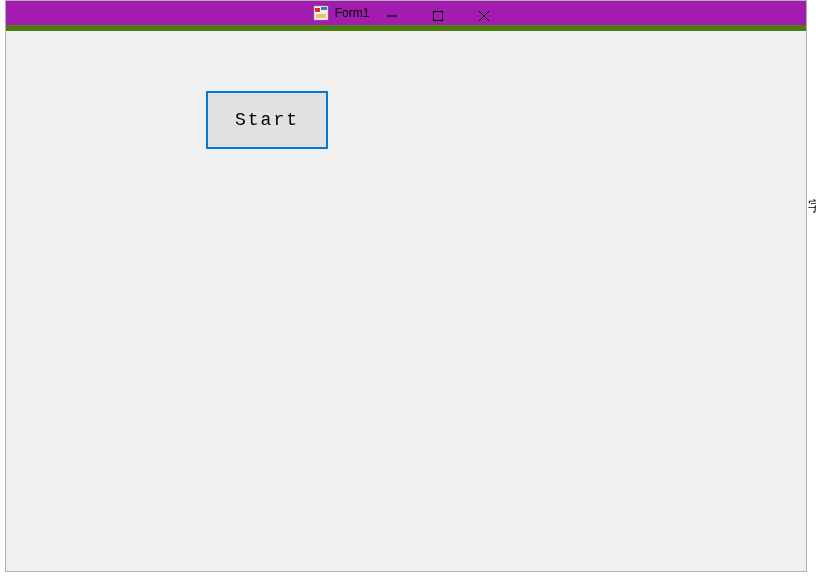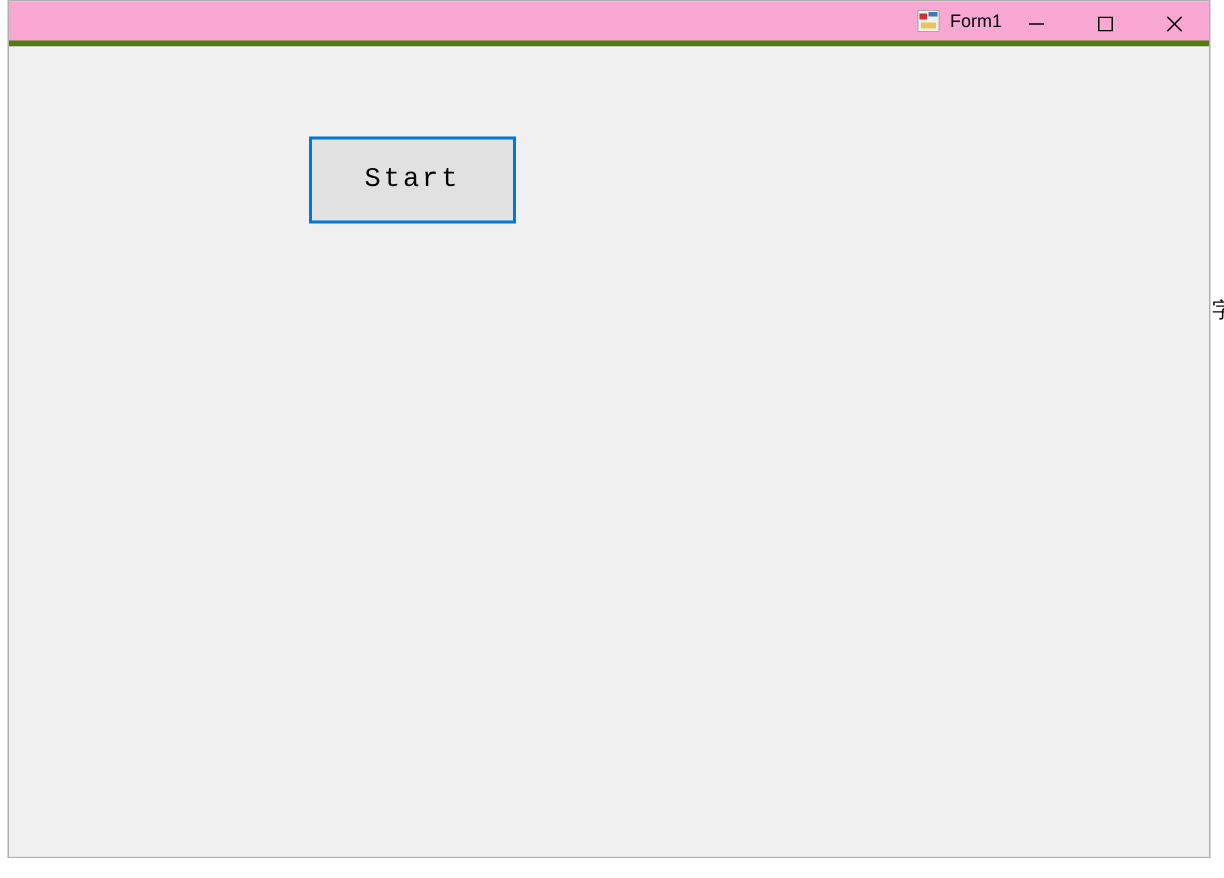--- a/index.html
+++ b/index.html
@@ -19,26 +19,26 @@
       width: 802px;
       height: 572px;
       border: 1px solid #b0b0b0;
       background: #ffffff;
       position: absolute;
       top: 0;
       left: 5px;
     }
     .titlebar {
       height: 30px;
-      background: #f9a8d4;
+      background: #a21caf;
       display: flex;
       align-items: center;
-      justify-content: flex-end;
+      justify-content: center;
       padding: 0 0 0 8px;
-      border-bottom: 4px solid #4d7c0f;
+      border-bottom: 6px solid #4d7c0f;
     }
     .titlebar-left {
       display: flex;
       align-items: center;
       gap: 6px;
     }
     .app-icon {
       width: 16px;
       height: 16px;
       display: inline-flex;
@@ -75,21 +75,21 @@
     .client-area {
       width: 100%;
       height: calc(100% - 30px);
       background: #f0f0f0;
       position: relative;
     }
     .start-button {
       position: absolute;
       left: 200px;
       top: 60px;
-      width: 138px;
+      width: 122px;
       height: 58px;
       background: #e1e1e1;
       border: 2px solid #0078d7;
       font-family: "Consolas", "Courier New", monospace;
       font-size: 18px;
       letter-spacing: 2px;
       color: #000000;
       display: flex;
       align-items: center;
       justify-content: center;

